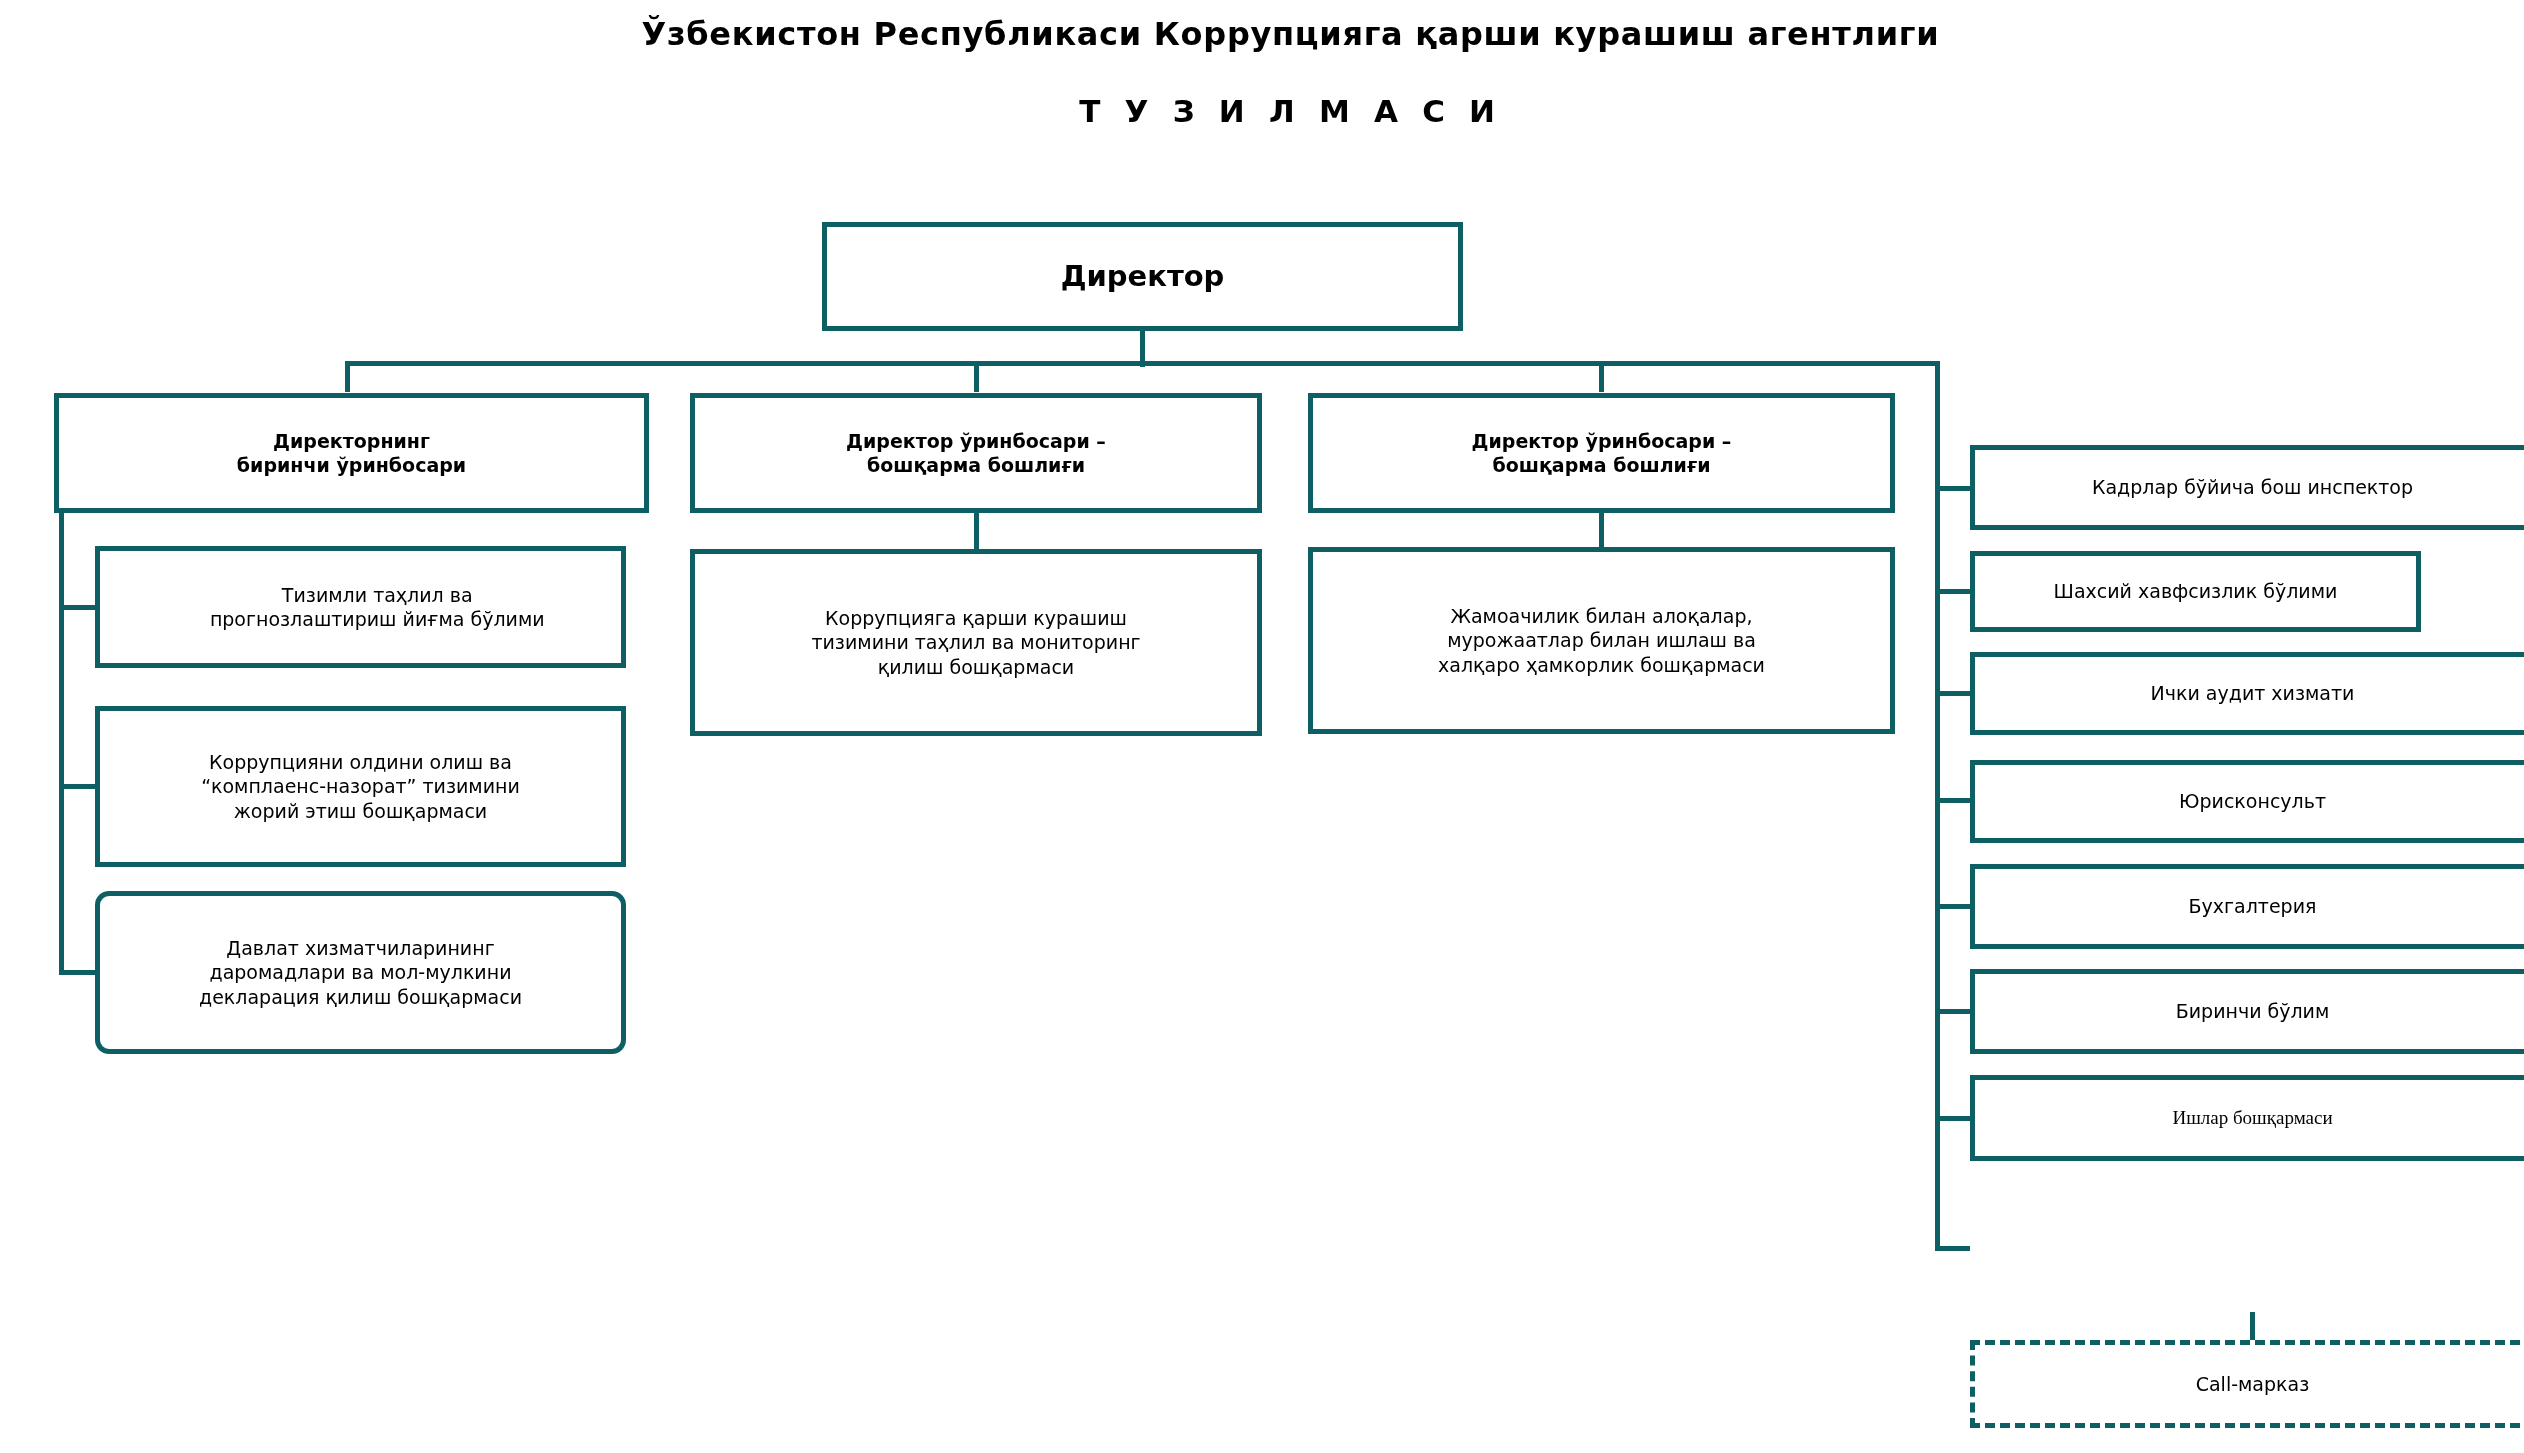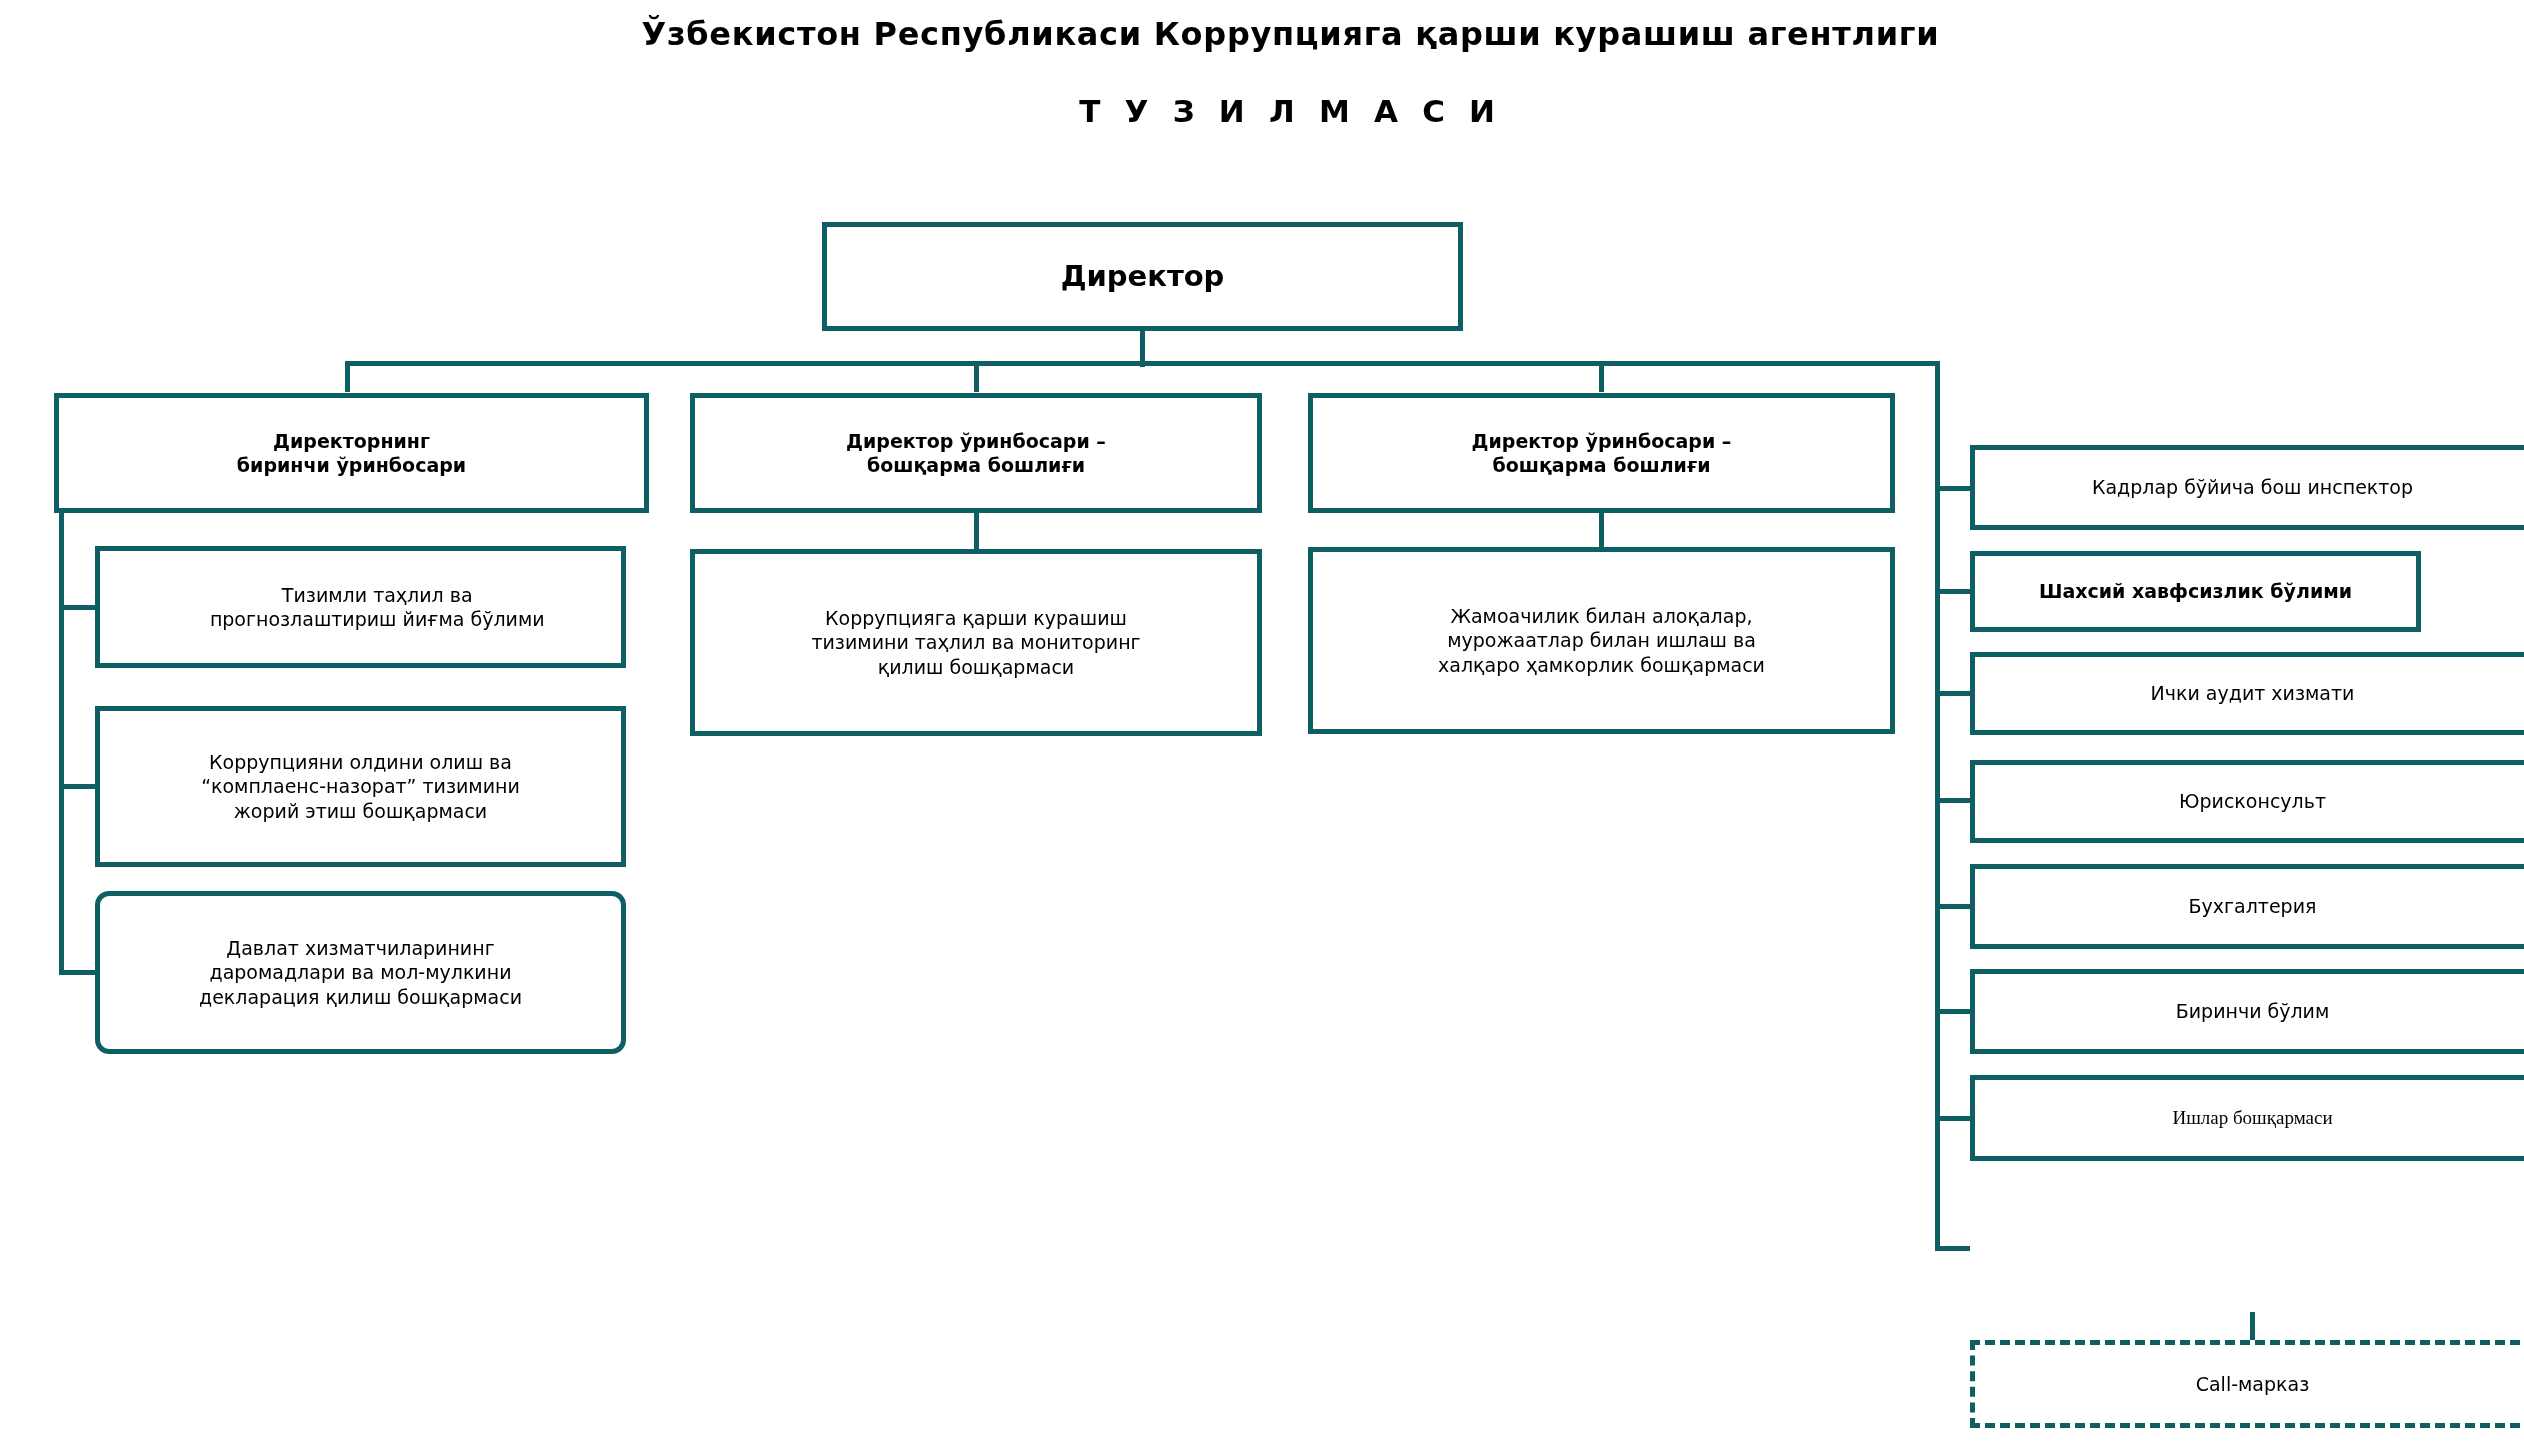--- a/index.html
+++ b/index.html
@@ -90,21 +90,21 @@
 
   <div class="box" style="left:662px; top:549px; width:572px; height:187px;">Коррупцияга қарши курашиш
 тизимини таҳлил ва мониторинг
 қилиш бошқармаси</div>
 
   <div class="box" style="left:1280px; top:547px; width:587px; height:187px;">Жамоачилик билан алоқалар,
 мурожаатлар билан ишлаш ва
 халқаро ҳамкорлик бошқармаси</div>
 
   <div class="box" style="left:1942px; top:445px; width:565px; height:85px;">Кадрлар бўйича бош инспектор</div>
-  <div class="box" style="left:1942px; top:551px; width:451px; height:81px;font-weight:bold;">Шахсий хавфсизлик бўлими</div>
+  <div class="box" style="left:1942px; top:551px; width:451px; height:81px;">Шахсий хавфсизлик бўлими</div>
   <div class="box" style="left:1942px; top:652px; width:565px; height:83px;">Ички аудит хизмати</div>
   <div class="box" style="left:1942px; top:760px; width:565px; height:83px;">Юрисконсульт</div>
   <div class="box" style="left:1942px; top:864px; width:565px; height:85px;">Бухгалтерия</div>
   <div class="box" style="left:1942px; top:969px; width:565px; height:85px;">Биринчи бўлим</div>
   <div class="box" style="left:1942px; top:1075px; width:565px; height:86px;font-family:Liberation Serif, serif;">Ишлар бошқармаси</div>
 
   <div class="box dashed" style="left:1942px; top:1340px; width:565px; height:88px;">Call-марказ</div>
 
 </div>
 

